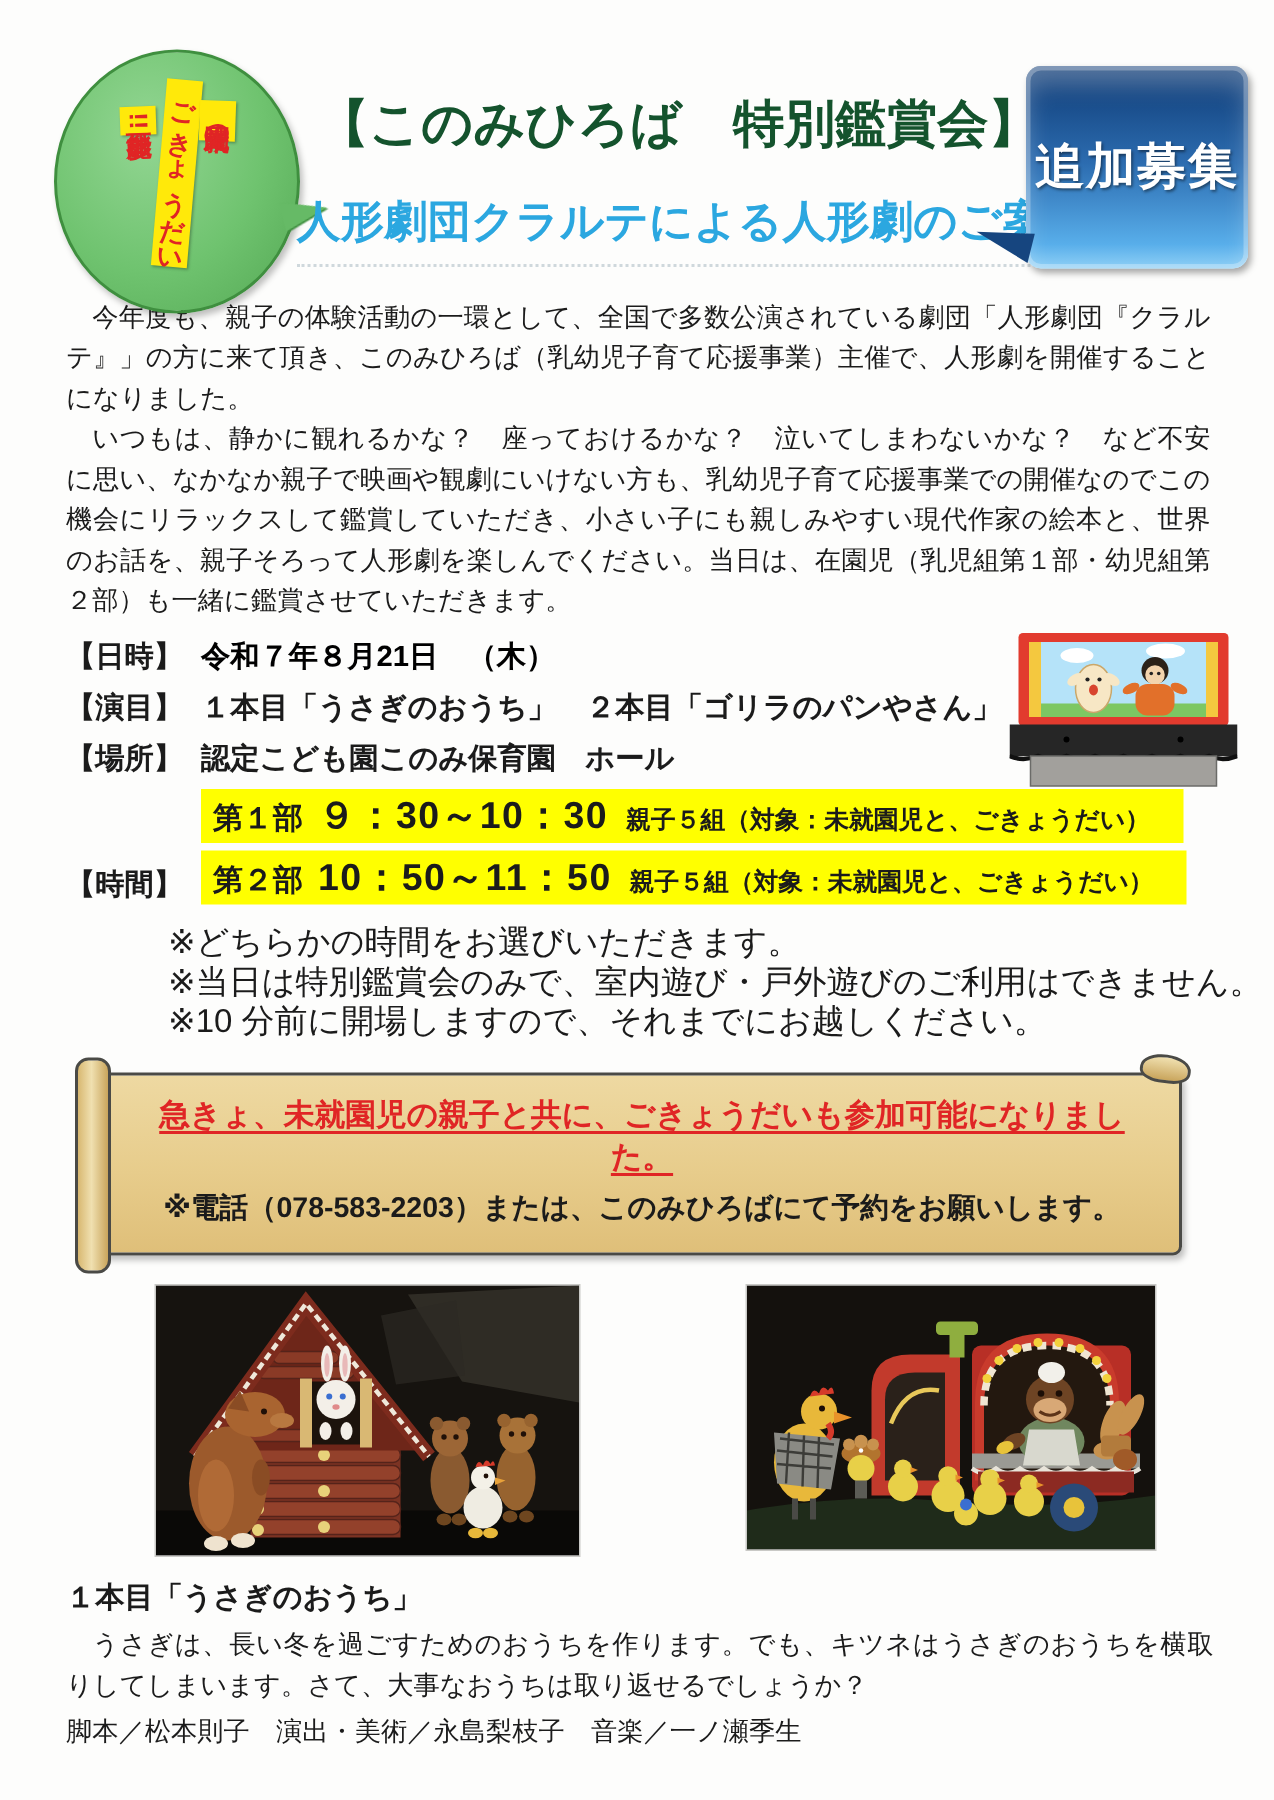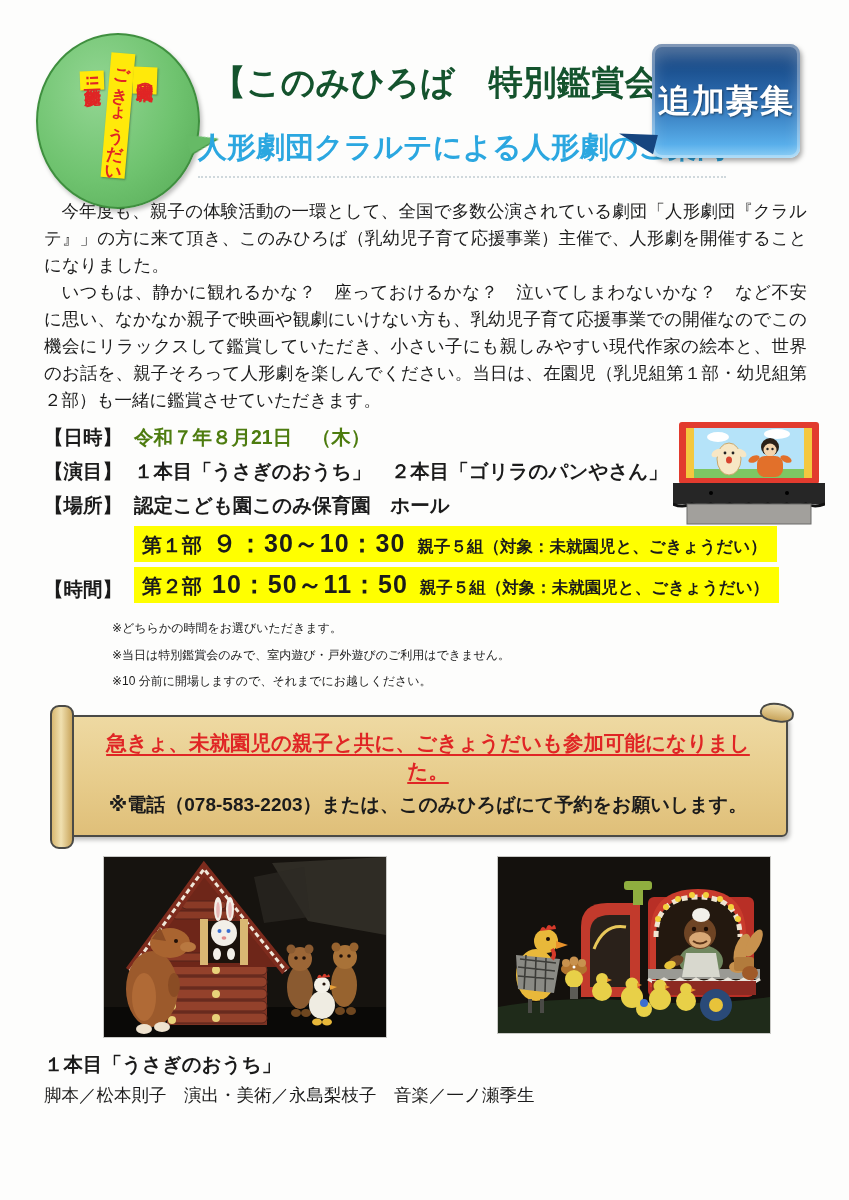--- a/index.html
+++ b/index.html
@@ -37,21 +37,21 @@
   .title {
     position:absolute; left:212px; top:60px; width:470px;
     font-size:34px; font-weight:bold; color:#14532d; letter-spacing:0px; white-space:nowrap;
   }
   .subtitle {
     position:absolute; left:198px; top:128px;
     font-size:29px; font-weight:bold; color:#2ba7e0; white-space:nowrap;
     border-bottom:2px dotted #cfd8dc; padding-bottom:8px;
   }
   .badge {
-    position:absolute; left:652px; top:44px; width:148px; height:114px;
+    position:absolute; left:684px; top:44px; width:148px; height:135px;
     border-radius:10px;
     background:linear-gradient(180deg,#0e3a74 0%, #2c6cb0 48%, #58aeea 88%, #8fd0f6 100%);
     box-shadow:inset 0 0 0 3px rgba(255,255,255,0.28), inset 0 12px 16px rgba(255,255,255,0.30), 2px 3px 5px rgba(0,0,0,0.35);
     display:flex; align-items:center; justify-content:center;
   }
   .badge-label {
     color:#ffffff; font-size:33px; letter-spacing:1px;
     font-family:"Liberation Serif","DejaVu Serif",serif; font-weight:bold;
     text-shadow:1px 1px 2px rgba(0,0,0,0.45);
   }
@@ -60,29 +60,29 @@
     border-top:8px solid transparent; border-bottom:12px solid transparent;
     border-right:38px solid #16457f; transform:rotate(14deg);
   }
   
   .intro { margin:2px 42px 0 44px; }
   .intro p { font-size:17.5px; line-height:27px; text-indent:1em; text-align:justify; }
   
   .details { position:relative; margin:10px 0 0 44px; }
   .drow { display:flex; align-items:flex-end; margin-bottom:7px; font-weight:bold; font-size:19.5px; }
   .dlbl { width:90px; flex-shrink:0; }
-  .dval.red { color:#4d7c0f; }
+  .dval.red { color:#000000; }
   .sessions { display:flex; flex-direction:column; gap:5px; }
-  .session { display:inline-flex; align-items:baseline; background:#ffff00; padding:1px 10px 2px 8px; width:max-content; }
+  .session { display:inline-flex; align-items:baseline; background:#ffff00; padding:1px 22px 2px 8px; width:max-content; }
   .session .part { font-size:20px; font-weight:bold; }
   .session .time { font-size:25px; font-weight:bold; letter-spacing:1px; margin:0 12px 0 10px; }
   .session .info { font-size:16.5px; font-weight:bold; }
   .theater { position:absolute; right:24px; top:-4px; }
   .notes { list-style:none; margin:12px 0 0 68px; }
-  .notes li { font-size:12px; line-height:26.5px; font-weight:500; }
+  .notes li { font-size:22px; line-height:26.5px; font-weight:500; }
   
   .banner-wrap { position:relative; margin:20px 0 0 62px; width:726px; }
   .scroll {
     position:relative; background:linear-gradient(180deg,#eed9a2 0%, #e7cc8b 55%, #dfbf79 100%);
     border:2px solid #4a4a46; border-radius:6px; padding:12px 16px 12px 22px;
     box-shadow:2px 3px 4px rgba(0,0,0,0.25);
   }
   .scroll::before {
     content:""; position:absolute; left:-14px; top:-12px; width:20px; height:calc(100% + 22px);
     background:linear-gradient(90deg,#d8b871,#f0e0b0 45%,#c9a55c);
@@ -396,16 +396,17 @@
           <polygon points="167,128 172,130 167,132"></polygon>
             <polygon points="193,131 198,133 193,135"></polygon>
         </g>
         <circle cx="146" cy="146" r="4" fill="#3a6ed0"></circle>
       </g>
     </svg>
   </section>
 
   <section class="show">
     <h3>１本目「うさぎのおうち」</h3>
+    <p class="desc">うさぎは、長い冬を過ごすためのおうちを作ります。でも、キツネはうさぎのおうちを横取りしてしまいます。さて、大事なおうちは取り返せるでしょうか？</p>
     <p class="credits">脚本／松本則子　演出・美術／永島梨枝子　音楽／一ノ瀬季生</p>
   </section>
 
 </div>
 
 </body></html>

